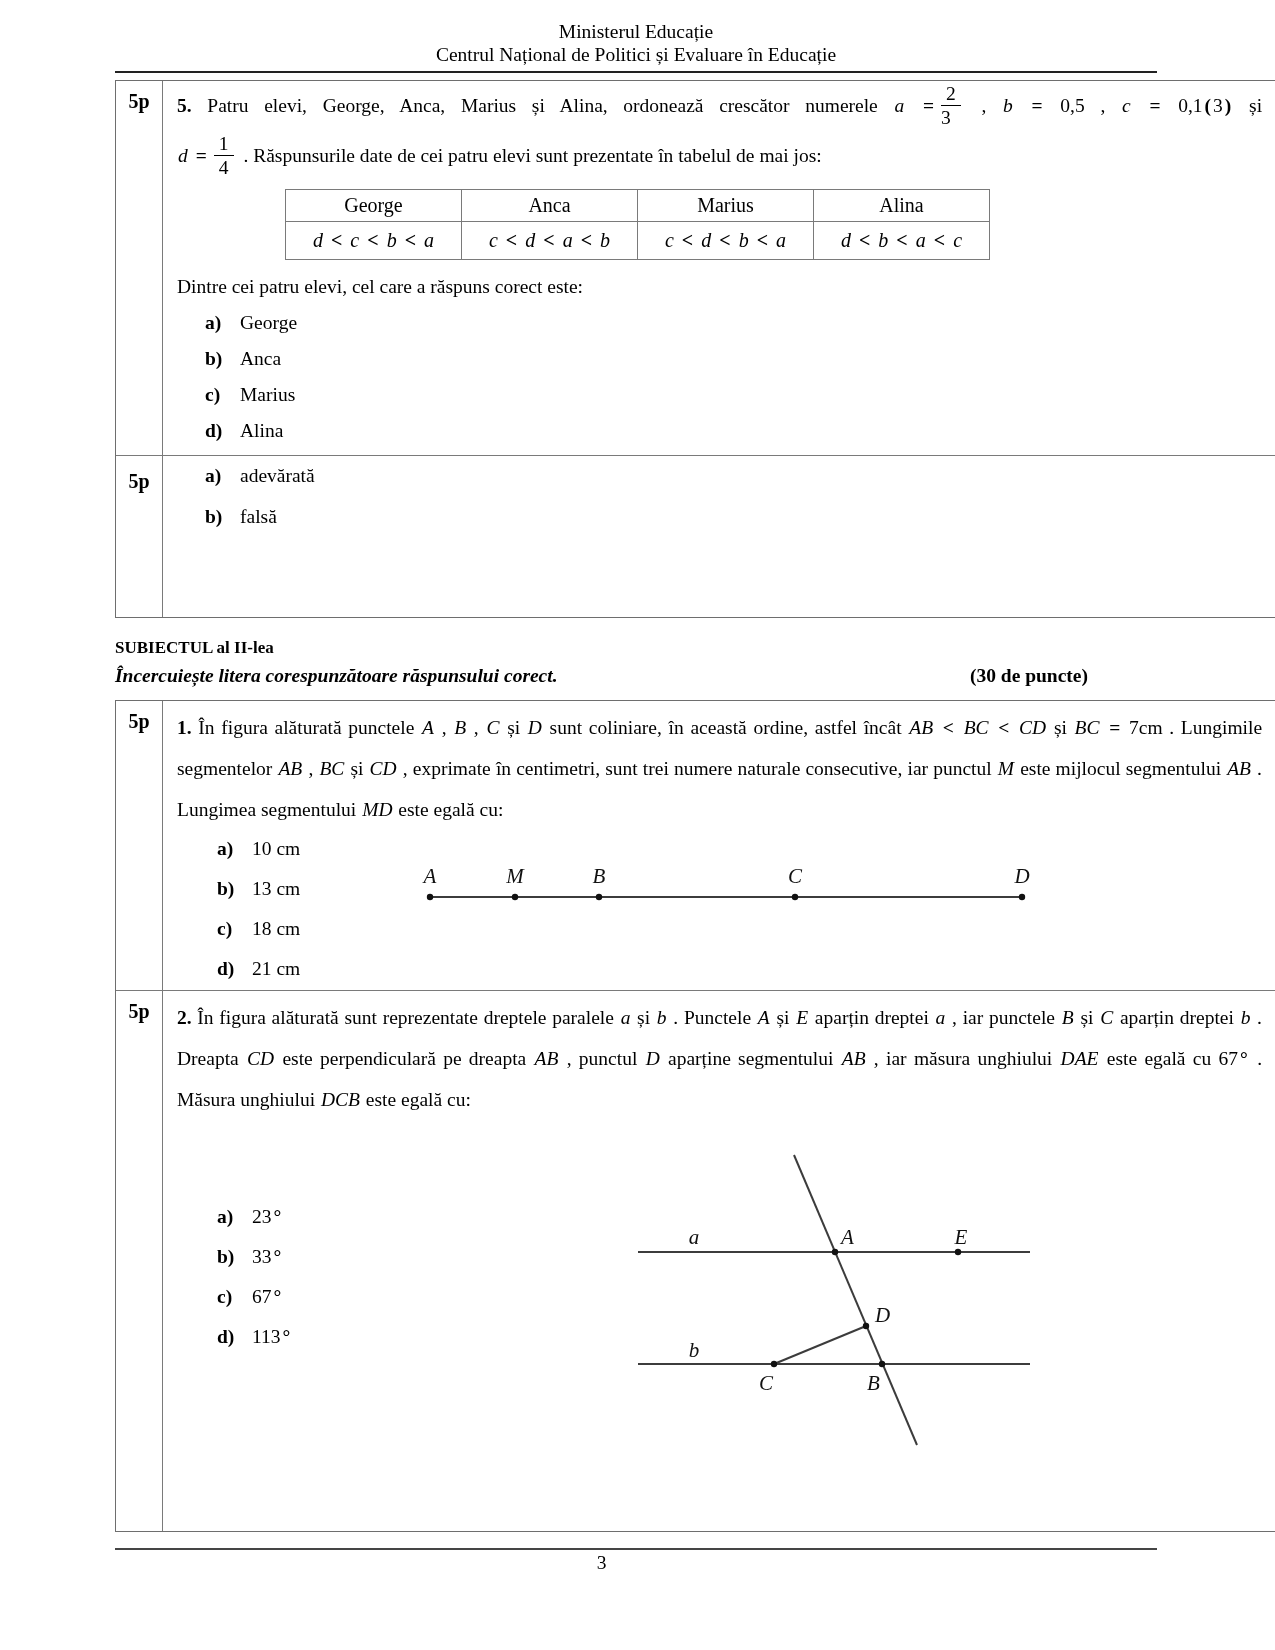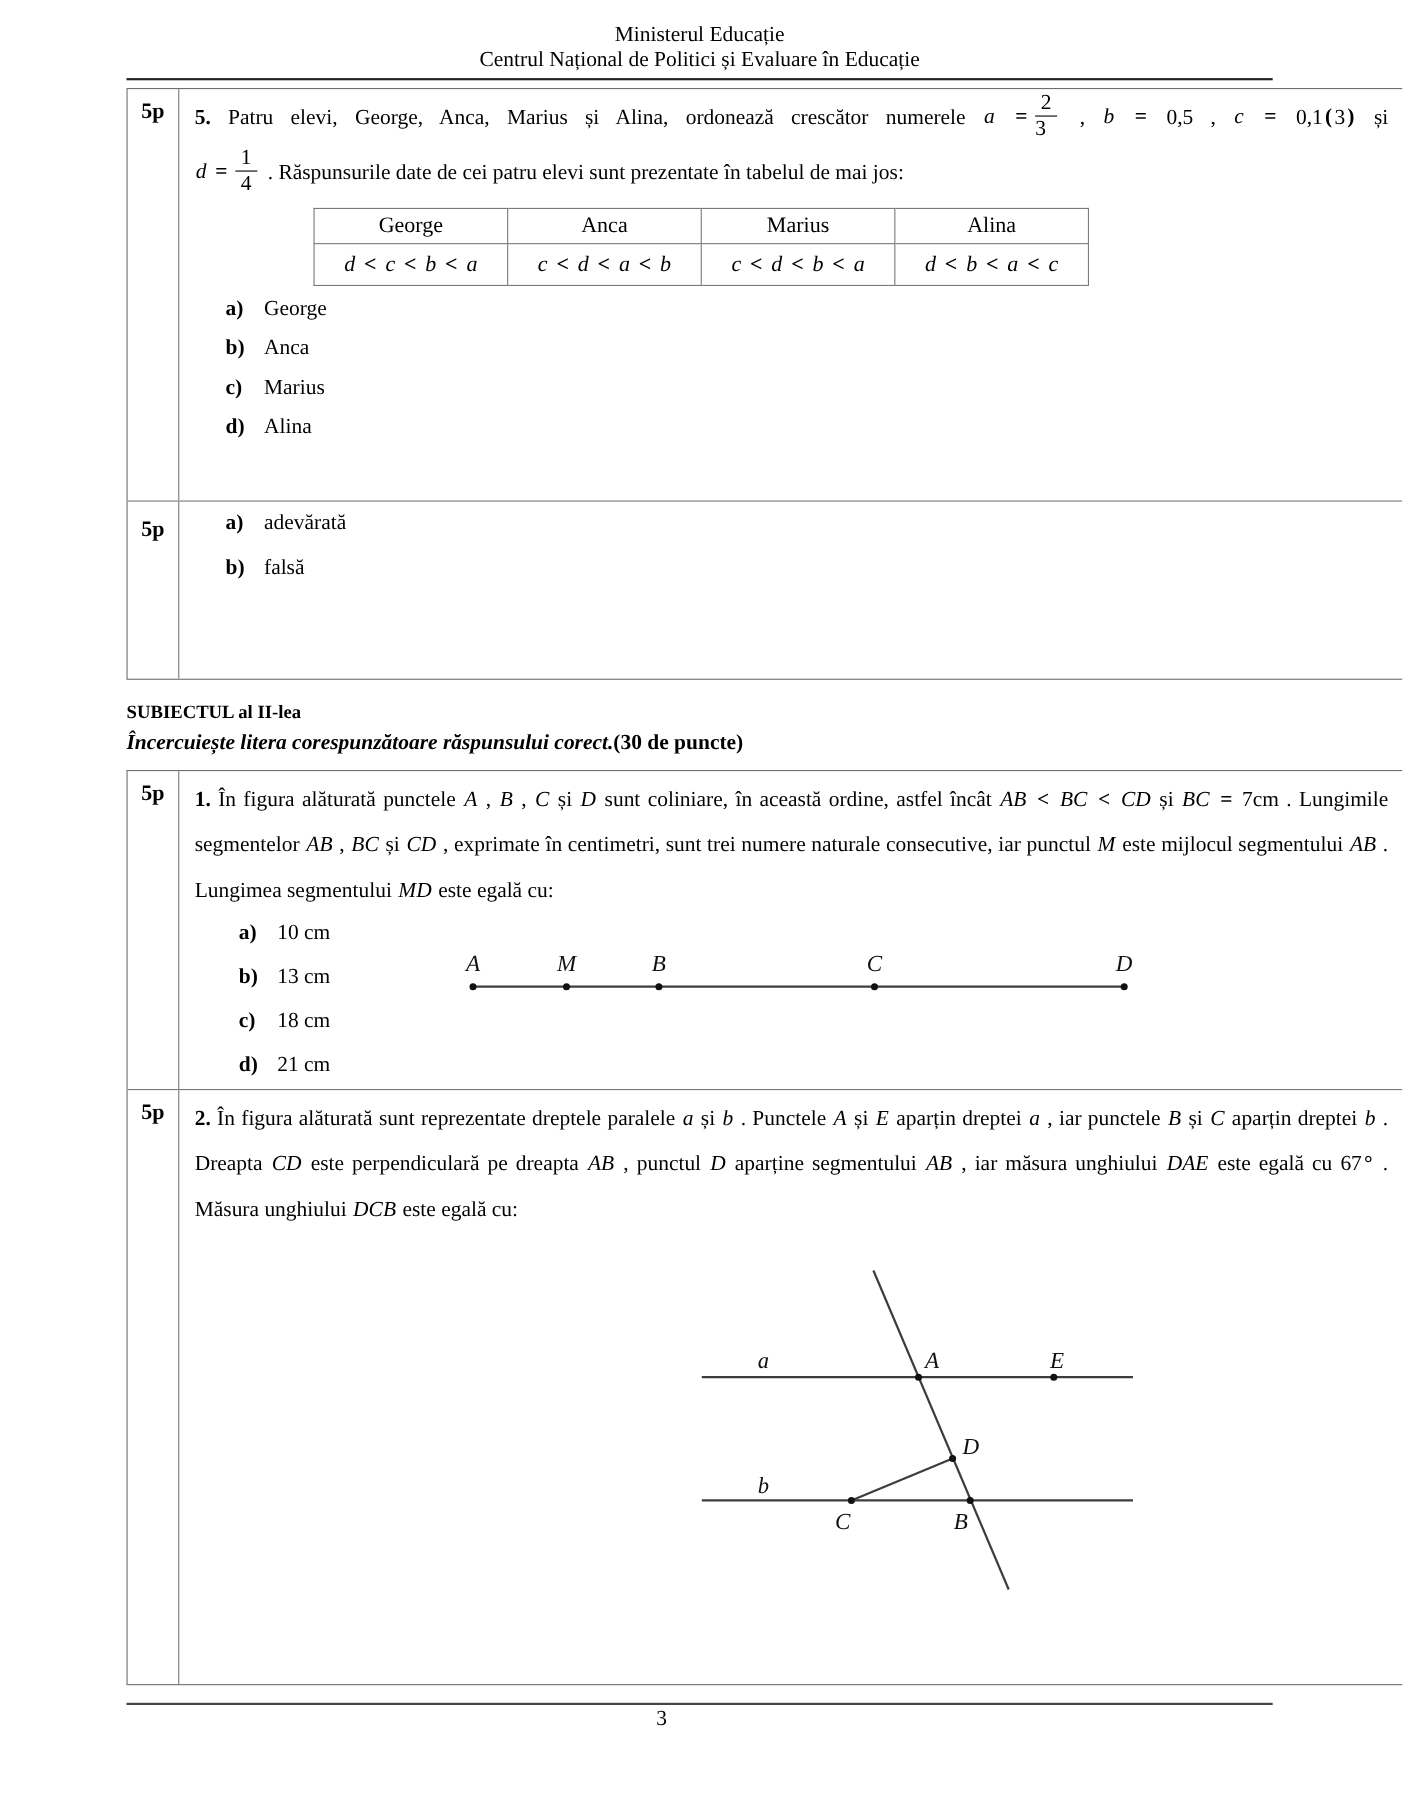--- a/index.html
+++ b/index.html
@@ -42,21 +42,21 @@
   .answers-table .ans-row td{height:35px;}
   
   .options{margin:10px 0 0 28px;}
   .options2{margin-left:40px;}
   .option{line-height:22px;margin-bottom:14px;white-space:nowrap;}
   .opt-sp18 .option{margin-bottom:18px;}
   .opt-sp19 .option{margin-bottom:19px;}
   .letter{display:inline-block;min-width:35px;font-weight:bold;}
   
   .subj-title{margin:20px 0 0 0;font-size:17px;font-weight:bold;}
-  .instr{display:flex;width:973px;margin-top:7px;}
+  .instr{display:flex;justify-content:space-between;width:973px;margin-top:7px;}
   .instr-text{font-weight:bold;font-style:italic;}
   .instr-pts{font-weight:bold;}
   
   .fig{position:absolute;}
   .fig1{left:255px;top:160px;}
   .fig2{left:450px;top:153px;}
   .fline{stroke:#3c3c3c;stroke-width:2;fill:none;}
   .fdot{fill:#111;}
   .flabel{font-family:"Liberation Serif","DejaVu Serif",serif;font-style:italic;font-size:21px;fill:#111;}
   
@@ -92,20 +92,21 @@
                 <td>Alina</td>
               </tr>
               <tr class="ans-row">
                 <td class="math"><i>d</i> <b class="op">&lt;</b> <i>c</i> <b class="op">&lt;</b> <i>b</i> <b class="op">&lt;</b> <i>a</i></td>
                 <td class="math"><i>c</i> <b class="op">&lt;</b> <i>d</i> <b class="op">&lt;</b> <i>a</i> <b class="op">&lt;</b> <i>b</i></td>
                 <td class="math"><i>c</i> <b class="op">&lt;</b> <i>d</i> <b class="op">&lt;</b> <i>b</i> <b class="op">&lt;</b> <i>a</i></td>
                 <td class="math"><i>d</i> <b class="op">&lt;</b> <i>b</i> <b class="op">&lt;</b> <i>a</i> <b class="op">&lt;</b> <i>c</i></td>
               </tr>
             </tbody>
           </table>
+          <p class="para" style="margin-top:12px;">Dintre cei patru elevi, cel care a răspuns corect este:</p>
           <div class="options">
             <div class="option"><span class="letter">a)</span><span class="opt-text">George</span></div>
             <div class="option"><span class="letter">b)</span><span class="opt-text">Anca</span></div>
             <div class="option"><span class="letter">c)</span><span class="opt-text">Marius</span></div>
             <div class="option"><span class="letter">d)</span><span class="opt-text">Alina</span></div>
           </div>
         </div>
       </div>
 
       <div class="qrow row-q6">
@@ -150,20 +151,26 @@
             <text class="flabel" x="377" y="22" text-anchor="middle">C</text>
             <text class="flabel" x="604" y="22" text-anchor="middle">D</text>
           </svg>
         </div>
       </div>
 
       <div class="qrow row-q22">
         <div class="pts">5p</div>
         <div class="qcontent">
           <p class="para2"><b>2.</b> În figura alăturată sunt reprezentate dreptele paralele <span class="math"><i>a</i></span> și <span class="math"><i>b</i></span> . Punctele <span class="math"><i>A</i></span> și <span class="math"><i>E</i></span> aparțin dreptei <span class="math"><i>a</i></span> , iar punctele <span class="math"><i>B</i></span> și <span class="math"><i>C</i></span> aparțin dreptei <span class="math"><i>b</i></span> . Dreapta <span class="math"><i>CD</i></span> este perpendiculară pe dreapta <span class="math"><i>AB</i></span> , punctul <span class="math"><i>D</i></span> aparține segmentului <span class="math"><i>AB</i></span> , iar măsura unghiului <span class="math"><i>DAE</i></span> este egală cu <span class="math">67<b class="op">°</b></span> . Măsura unghiului <span class="math"><i>DCB</i></span> este egală cu:</p>
+          <div class="options options2 opt-sp18" style="margin-top:86px;">
+            <div class="option"><span class="letter">a)</span><span class="opt-text math">23<b class="op">°</b></span></div>
+            <div class="option"><span class="letter">b)</span><span class="opt-text math">33<b class="op">°</b></span></div>
+            <div class="option"><span class="letter">c)</span><span class="opt-text math">67<b class="op">°</b></span></div>
+            <div class="option"><span class="letter">d)</span><span class="opt-text math">113<b class="op">°</b></span></div>
+          </div>
           <svg class="fig fig2" width="430" height="315" viewBox="0 0 430 315">
             <line class="fline" x1="25" y1="108" x2="417" y2="108"></line>
             <line class="fline" x1="25" y1="220" x2="417" y2="220"></line>
             <line class="fline" x1="181" y1="11" x2="304" y2="301"></line>
             <line class="fline" x1="161" y1="220" x2="253" y2="182"></line>
             <circle class="fdot" cx="222" cy="108" r="3.2"></circle>
             <circle class="fdot" cx="345" cy="108" r="3.2"></circle>
             <circle class="fdot" cx="161" cy="220" r="3.2"></circle>
             <circle class="fdot" cx="269" cy="220" r="3.2"></circle>
             <circle class="fdot" cx="253" cy="182" r="3.2"></circle>

